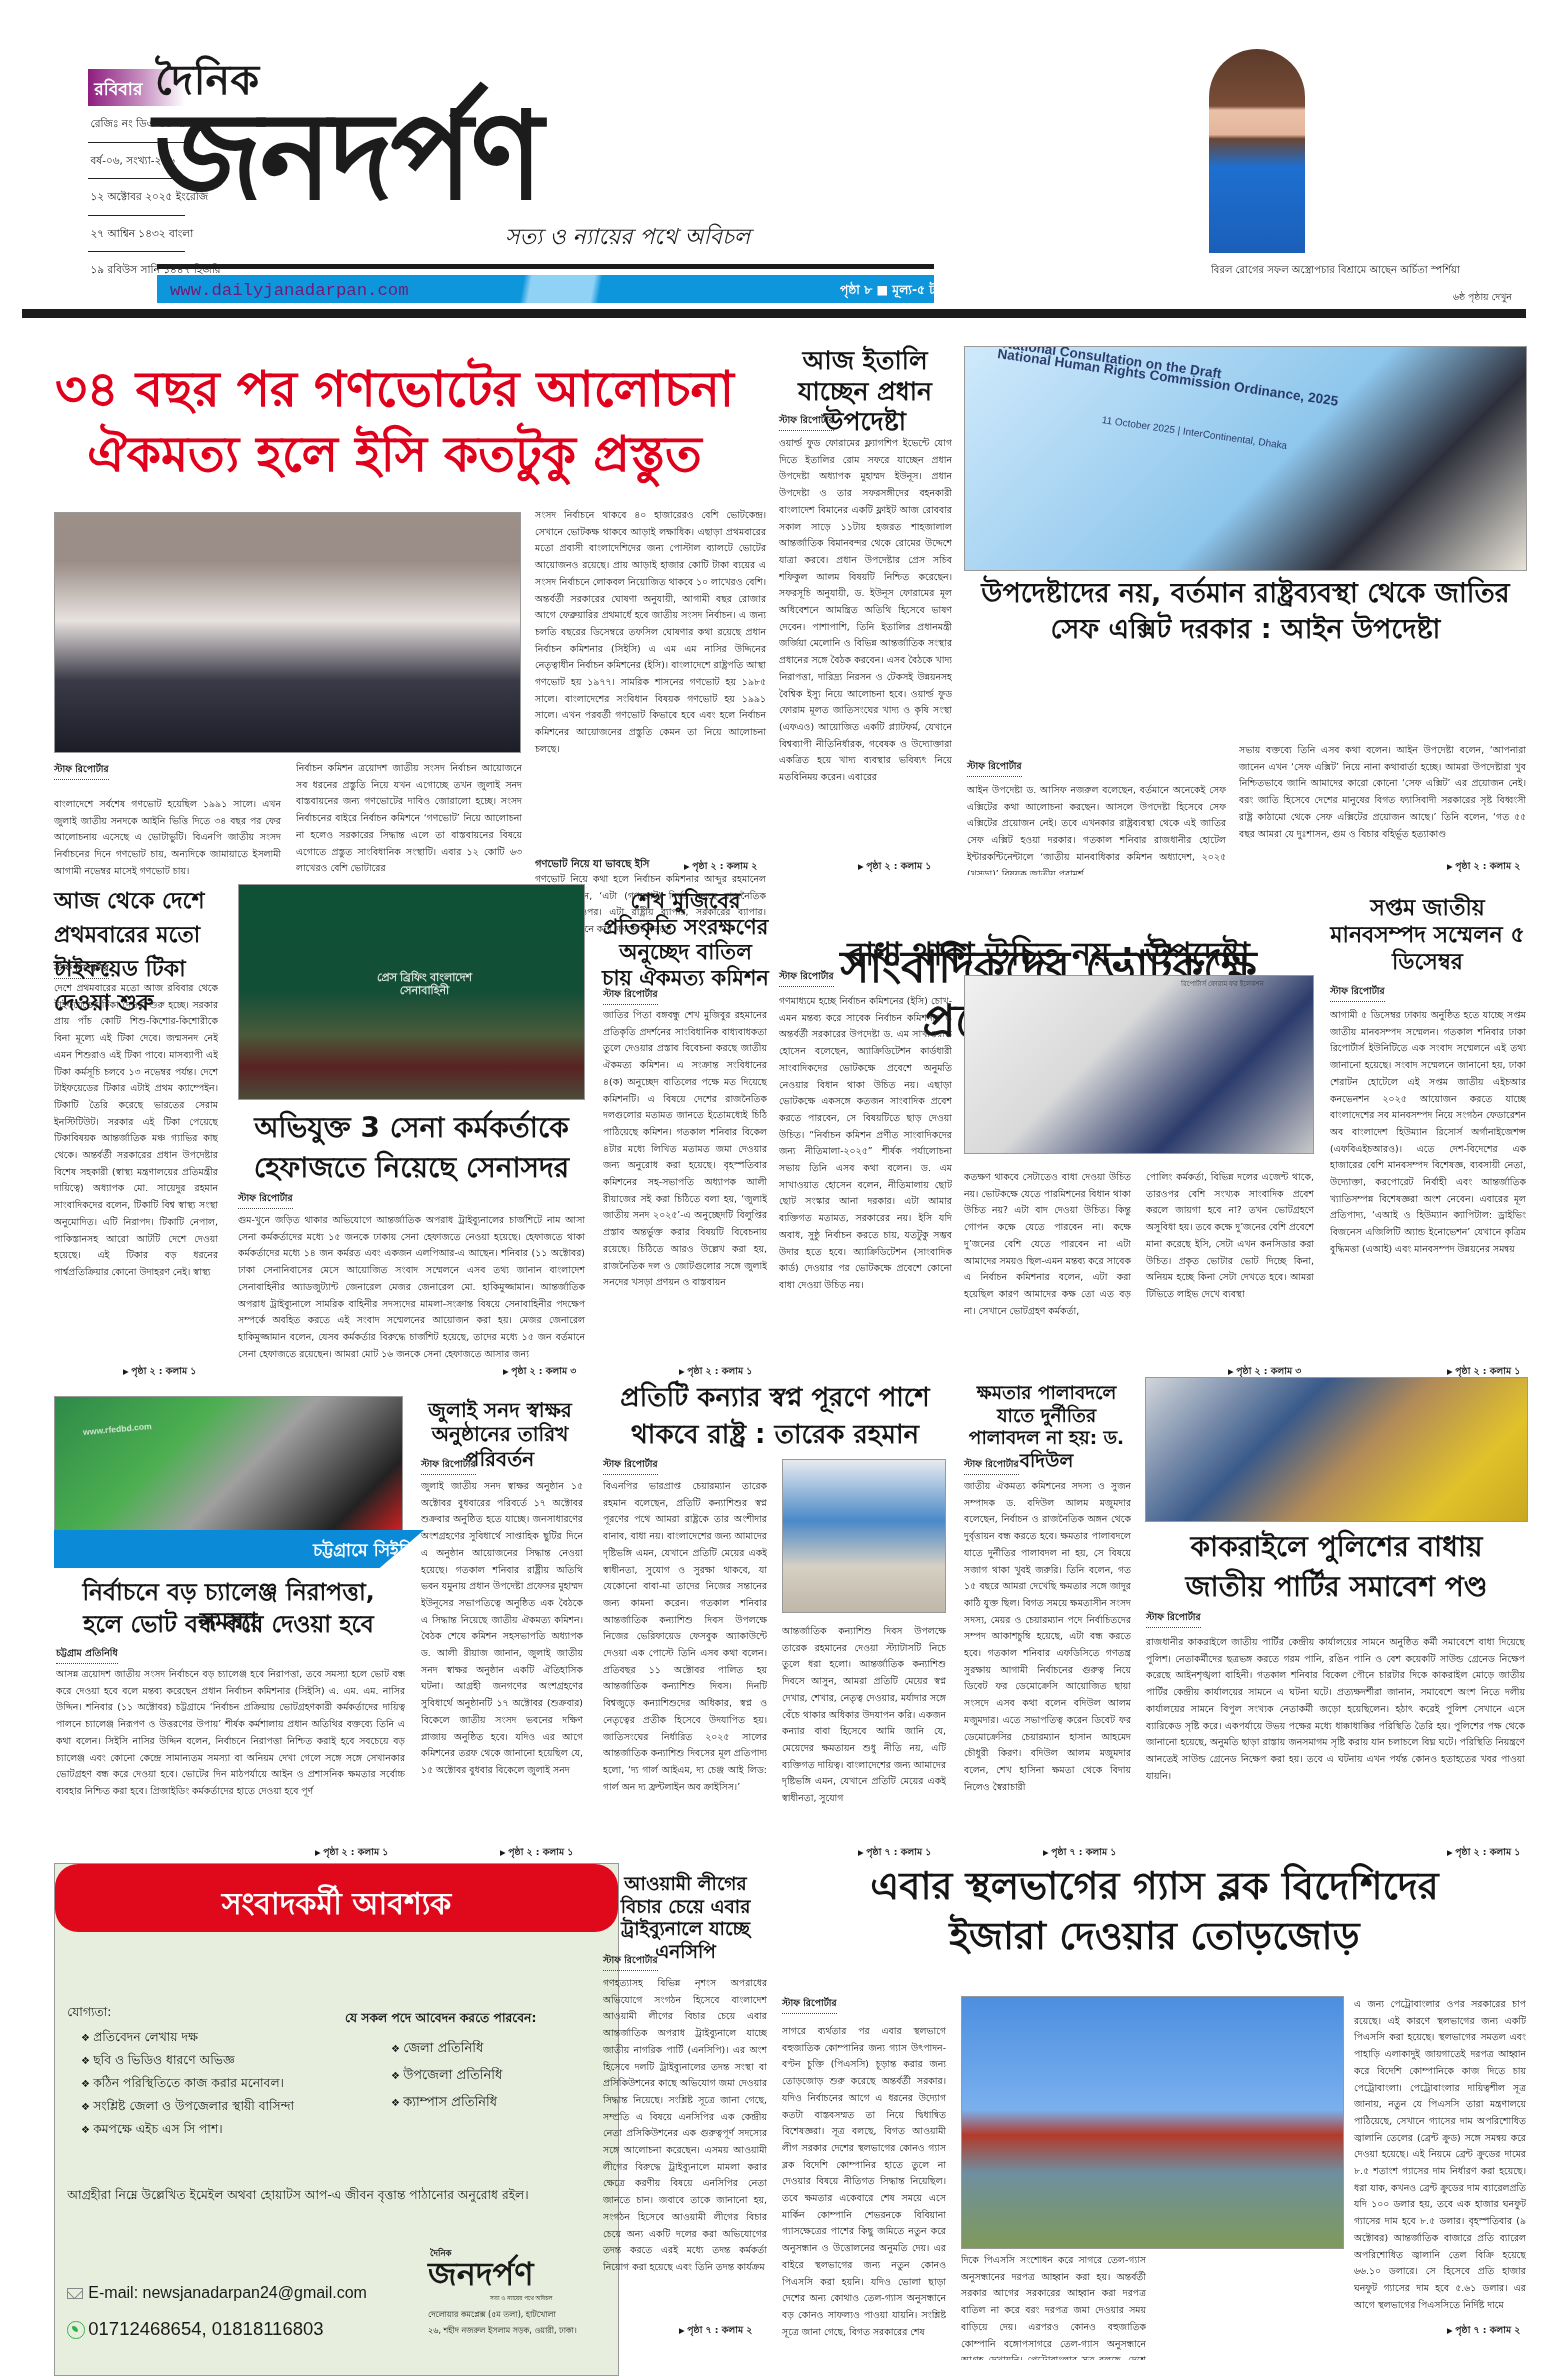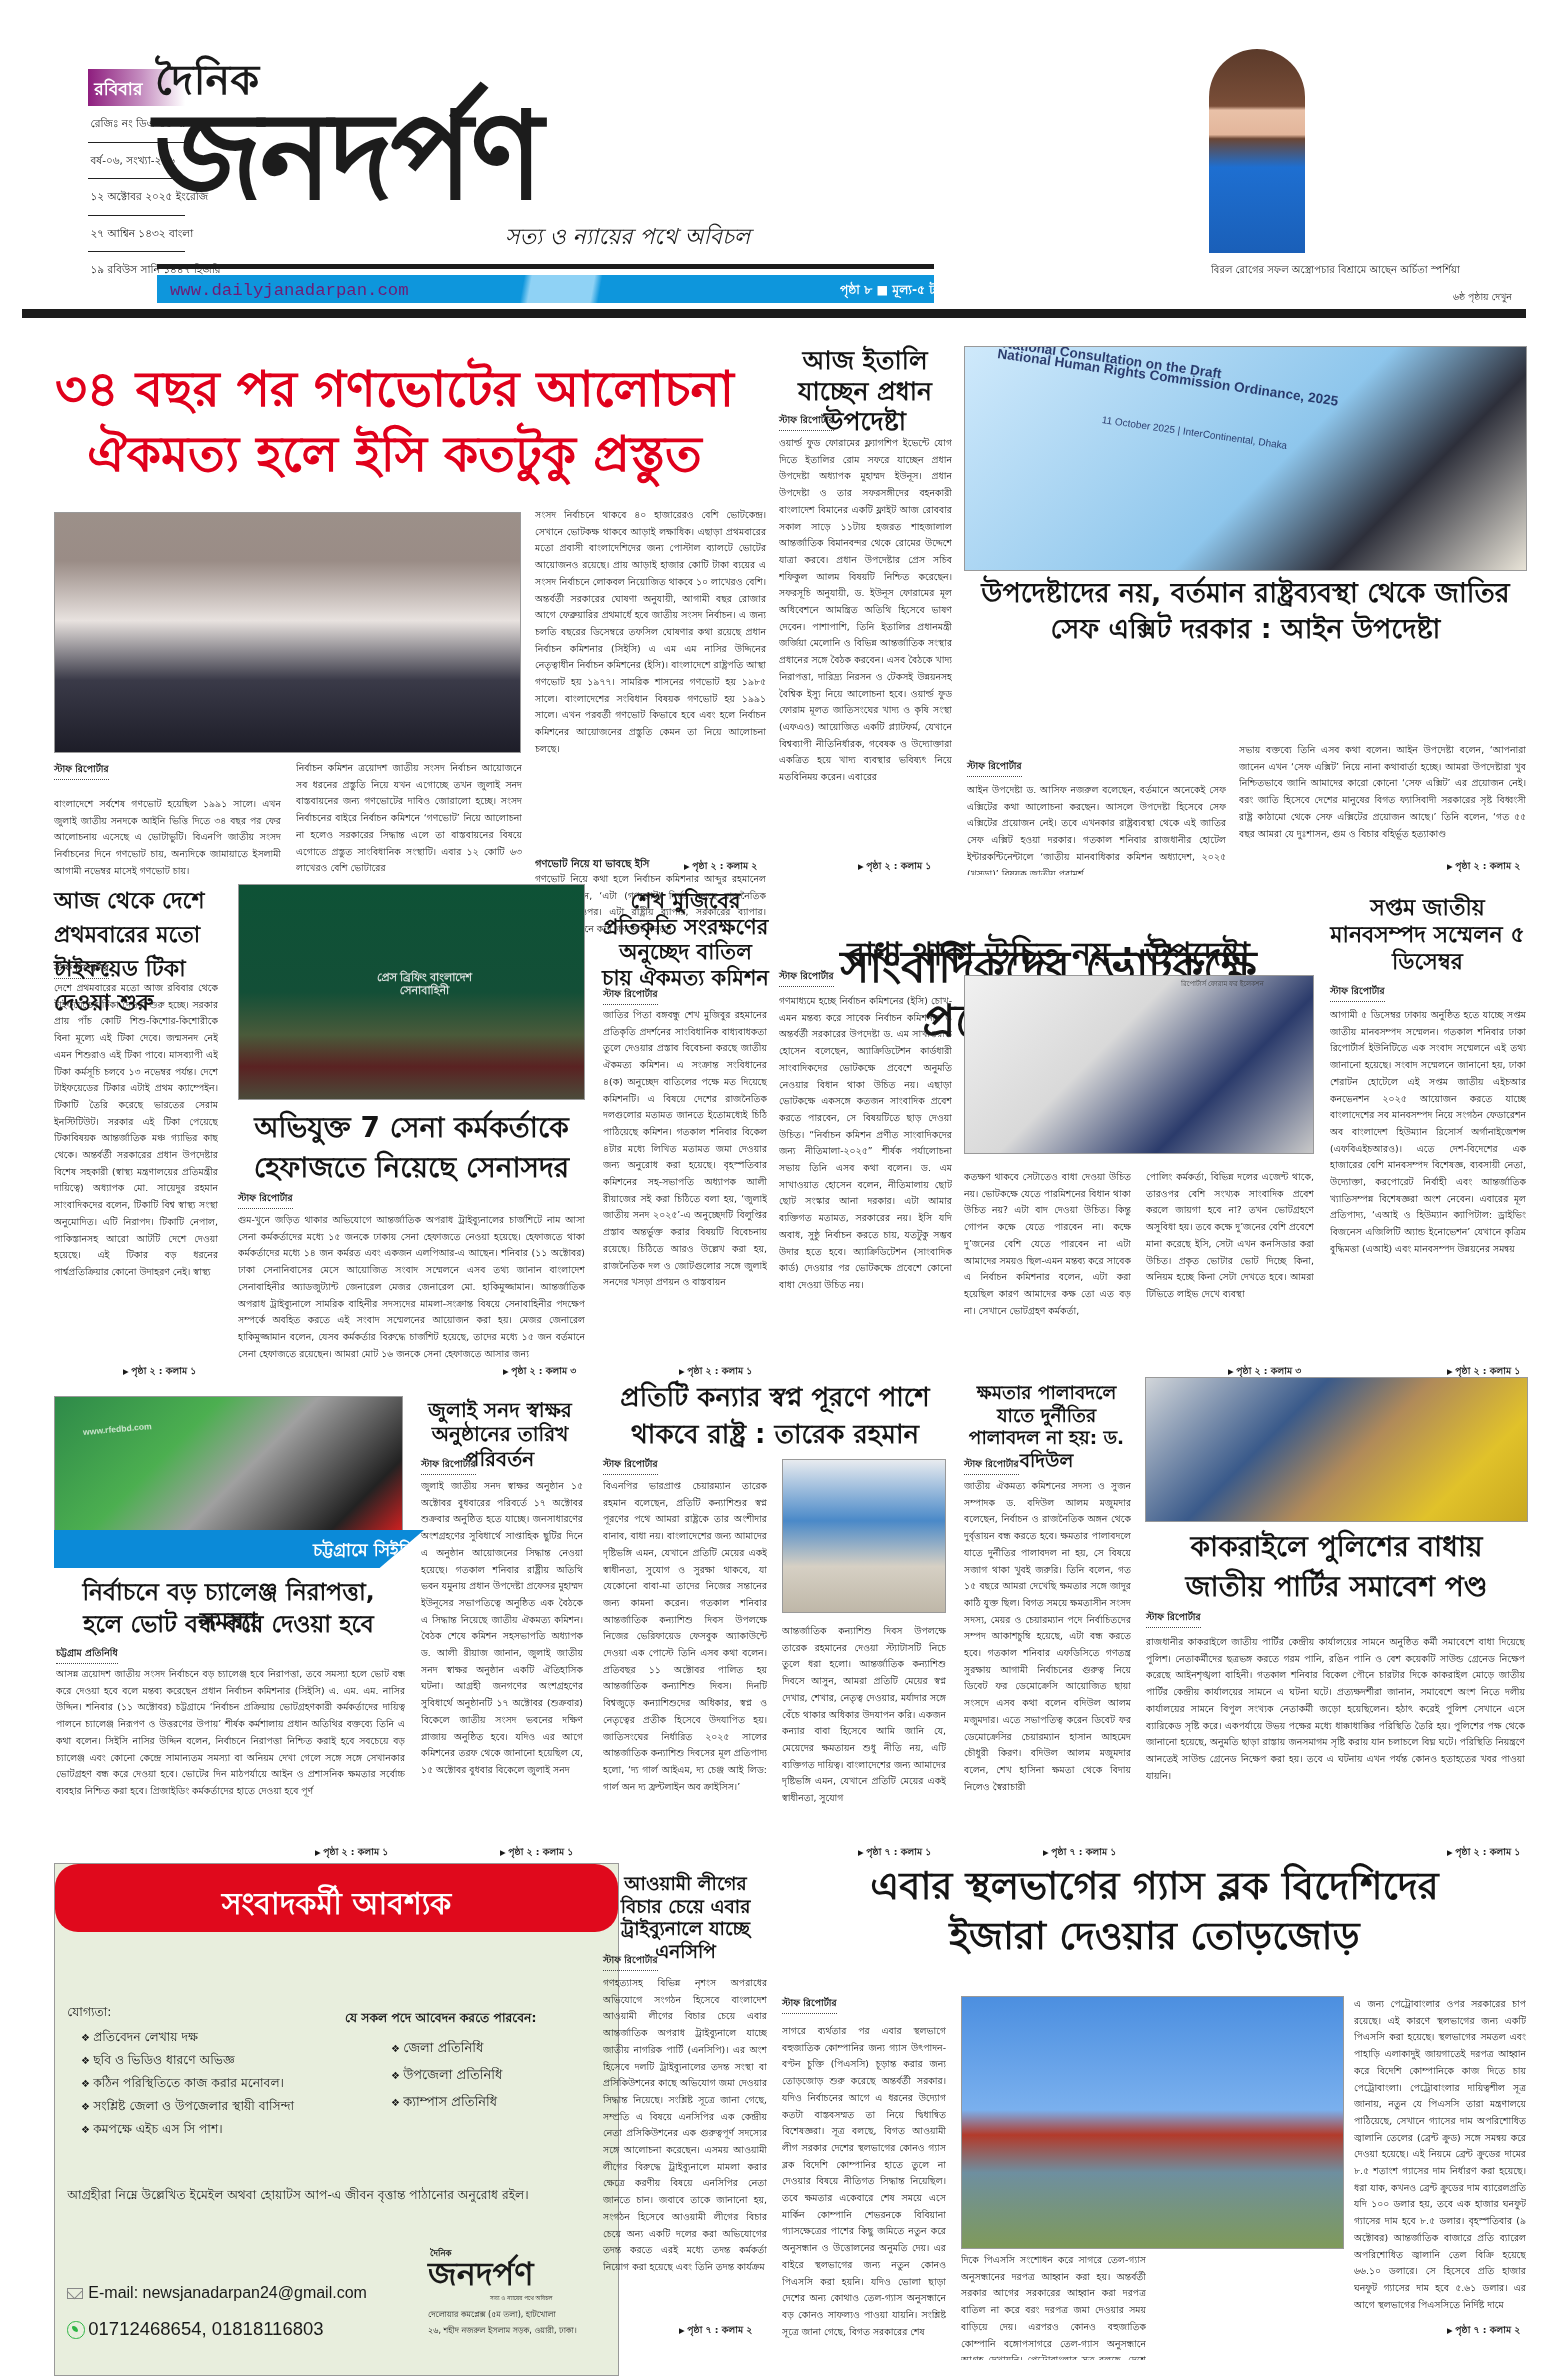--- a/index.html
+++ b/index.html
@@ -127,21 +127,21 @@
 <div class="abs jump" style="left:1447px; top:859px;">পৃষ্ঠা ২ : কলাম ২</div>
 
 <div class="abs h-black" style="left:54px; top:884px; width:164px; font-size:22px; text-align:left; line-height:1.55;">আজ থেকে দেশে প্রথমবারের মতো টাইফয়েড টিকা দেওয়া শুরু</div>
 <div class="abs byline" style="left:54px; top:961px;">স্টাফ রিপোর্টার</div>
 <div class="abs body-text" style="left:54px; top:980px; width:164px; height:395px; overflow:hidden;">দেশে প্রথমবারের মতো আজ রবিবার থেকে টাইফয়েডের টিকা দেওয়া শুরু হচ্ছে। সরকার প্রায় পাঁচ কোটি শিশু-কিশোর-কিশোরীকে বিনা মূল্যে এই টিকা দেবে। জন্মসনদ নেই এমন শিশুরাও এই টিকা পাবে। মাসব্যাপী এই টিকা কর্মসূচি চলবে ১৩ নভেম্বর পর্যন্ত। দেশে টাইফয়েডের টিকার এটাই প্রথম ক্যাম্পেইন। টিকাটি তৈরি করেছে ভারতের সেরাম ইনস্টিটিউট। সরকার এই টিকা পেয়েছে টিকাবিষয়ক আন্তর্জাতিক মঞ্চ গ্যাভির কাছ থেকে। অন্তর্বর্তী সরকারের প্রধান উপদেষ্টার বিশেষ সহকারী (স্বাস্থ্য মন্ত্রণালয়ের প্রতিমন্ত্রীর দায়িত্বে) অধ্যাপক মো. সায়েদুর রহমান সাংবাদিকদের বলেন, টিকাটি বিশ্ব স্বাস্থ্য সংস্থা অনুমোদিত। এটি নিরাপদ। টিকাটি নেপাল, পাকিস্তানসহ আরো আটটি দেশে দেওয়া হয়েছে। এই টিকার বড় ধরনের পার্শ্বপ্রতিক্রিয়ার কোনো উদাহরণ নেই। স্বাস্থ্য</div>
 <div class="abs jump" style="left:123px; top:1364px;">পৃষ্ঠা ২ : কলাম ১</div>
 
 <div class="abs photo ph-army" style="left:238px; top:884px; width:347px; height:216px;">
   <div class="photo-label" style="left:130px; top:86px; color:#f1f1f1; font-size:11px; width:111px; text-align:center;">প্রেস ব্রিফিং বাংলাদেশ সেনাবাহিনী</div>
 </div>
-<div class="abs h-black" style="left:238px; top:1111px; width:347px; font-size:28px;">অভিযুক্ত 7 সেনা কর্মকর্তাকে</div>
+<div class="abs h-black" style="left:238px; top:1111px; width:347px; font-size:28px;">অভিযুক্ত 3 সেনা কর্মকর্তাকে</div>
 <div class="abs h-black" style="left:238px; top:1151px; width:347px; font-size:28px;">হেফাজতে নিয়েছে সেনাসদর</div>
 <div class="abs byline" style="left:238px; top:1191px;">স্টাফ রিপোর্টার</div>
 <div class="abs body-text" style="left:238px; top:1212px; width:347px; height:160px; overflow:hidden;">গুম-খুনে জড়িত থাকার অভিযোগে আন্তর্জাতিক অপরাধ ট্রাইব্যুনালের চার্জশিটে নাম আসা সেনা কর্মকর্তাদের মধ্যে ১৫ জনকে ঢাকায় সেনা হেফাজতে নেওয়া হয়েছে। হেফাজতে থাকা কর্মকর্তাদের মধ্যে ১৪ জন কর্মরত এবং একজন এলপিআর-এ আছেন। শনিবার (১১ অক্টোবর) ঢাকা সেনানিবাসের মেসে আয়োজিত সংবাদ সম্মেলনে এসব তথ্য জানান বাংলাদেশ সেনাবাহিনীর অ্যাডজুট্যান্ট জেনারেল মেজর জেনারেল মো. হাকিমুজ্জামান। আন্তর্জাতিক অপরাধ ট্রাইব্যুনালে সামরিক বাহিনীর সদস্যদের মামলা-সংক্রান্ত বিষয়ে সেনাবাহিনীর পদক্ষেপ সম্পর্কে অবহিত করতে এই সংবাদ সম্মেলনের আয়োজন করা হয়। মেজর জেনারেল হাকিমুজ্জামান বলেন, যেসব কর্মকর্তার বিরুদ্ধে চার্জশিট হয়েছে, তাদের মধ্যে ১৫ জন বর্তমানে সেনা হেফাজতে রয়েছেন। আমরা মোট ১৬ জনকে সেনা হেফাজতে আসার জন্য</div>
 <div class="abs jump" style="left:503px; top:1364px;">পৃষ্ঠা ২ : কলাম ৩</div>
 
 <div class="abs h-black" style="left:602px; top:889px; width:167px; font-size:21px;">শেখ মুজিবের প্রতিকৃতি সংরক্ষণের অনুচ্ছেদ বাতিল চায় ঐকমত্য কমিশন</div>
 <div class="abs byline" style="left:603px; top:987px;">স্টাফ রিপোর্টার</div>
 <div class="abs body-text" style="left:603px; top:1007px; width:164px; height:364px; overflow:hidden;">জাতির পিতা বঙ্গবন্ধু শেখ মুজিবুর রহমানের প্রতিকৃতি প্রদর্শনের সাংবিধানিক বাধ্যবাধকতা তুলে দেওয়ার প্রস্তাব বিবেচনা করছে জাতীয় ঐকমত্য কমিশন। এ সংক্রান্ত সংবিধানের ৪(ক) অনুচ্ছেদ বাতিলের পক্ষে মত দিয়েছে কমিশনটি। এ বিষয়ে দেশের রাজনৈতিক দলগুলোর মতামত জানতে ইতোমধ্যেই চিঠি পাঠিয়েছে কমিশন। গতকাল শনিবার বিকেল ৪টার মধ্যে লিখিত মতামত জমা দেওয়ার জন্য অনুরোধ করা হয়েছে। বৃহস্পতিবার কমিশনের সহ-সভাপতি অধ্যাপক আলী রীয়াজের সই করা চিঠিতে বলা হয়, ‘জুলাই জাতীয় সনদ ২০২৫’-এ অনুচ্ছেদটি বিলুপ্তির প্রস্তাব অন্তর্ভুক্ত করার বিষয়টি বিবেচনায় রয়েছে। চিঠিতে আরও উল্লেখ করা হয়, রাজনৈতিক দল ও জোটগুলোর সঙ্গে জুলাই সনদের খসড়া প্রণয়ন ও বাস্তবায়ন</div>
 <div class="abs jump" style="left:679px; top:1364px;">পৃষ্ঠা ২ : কলাম ১</div>
 

